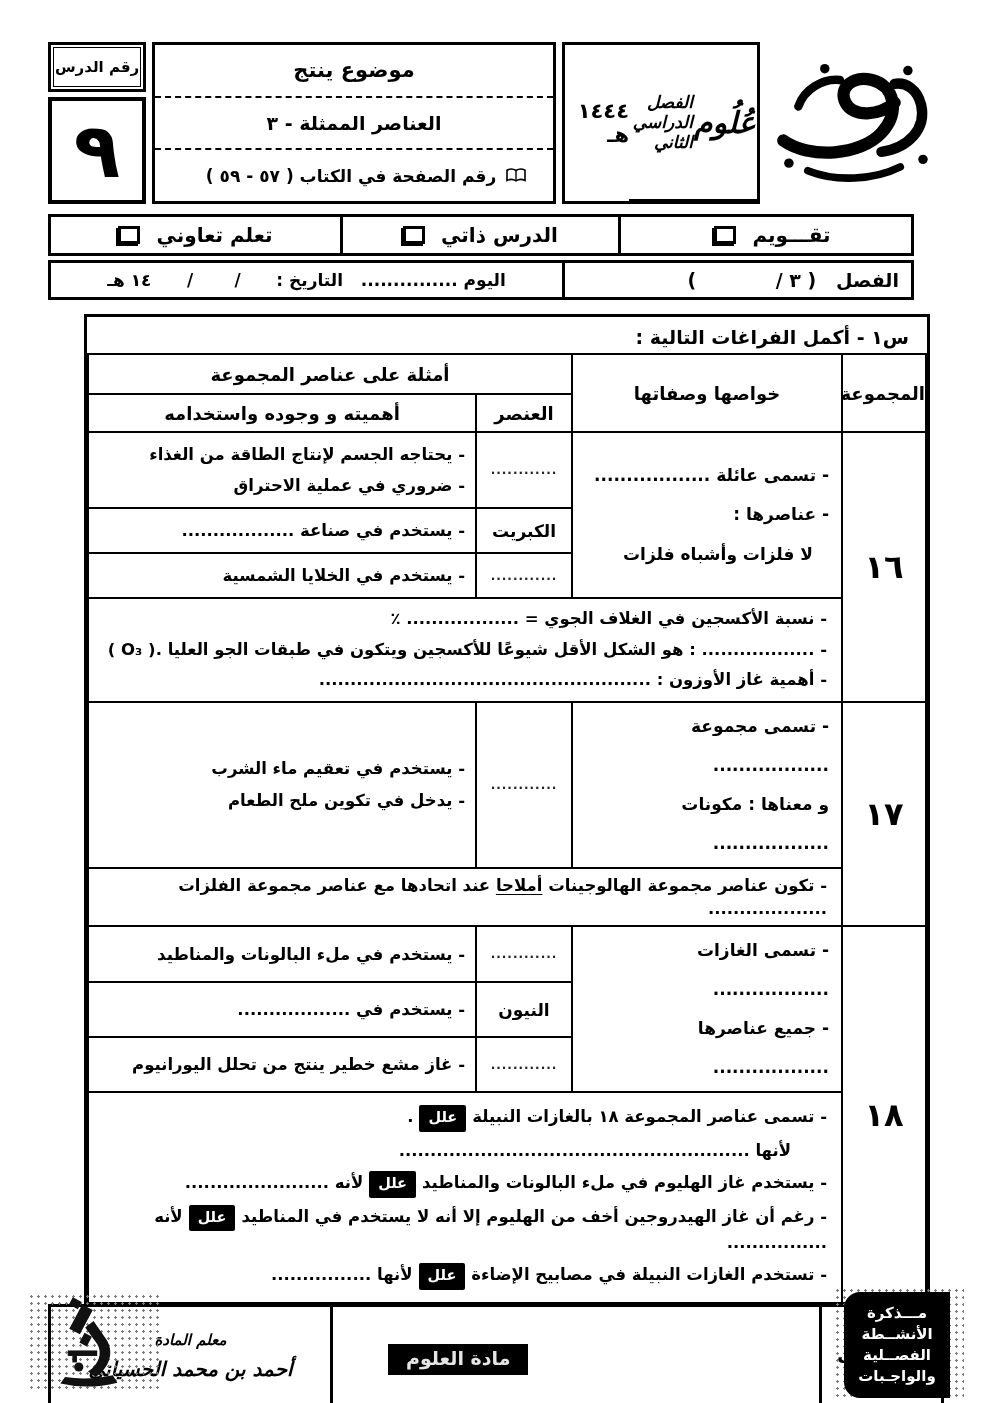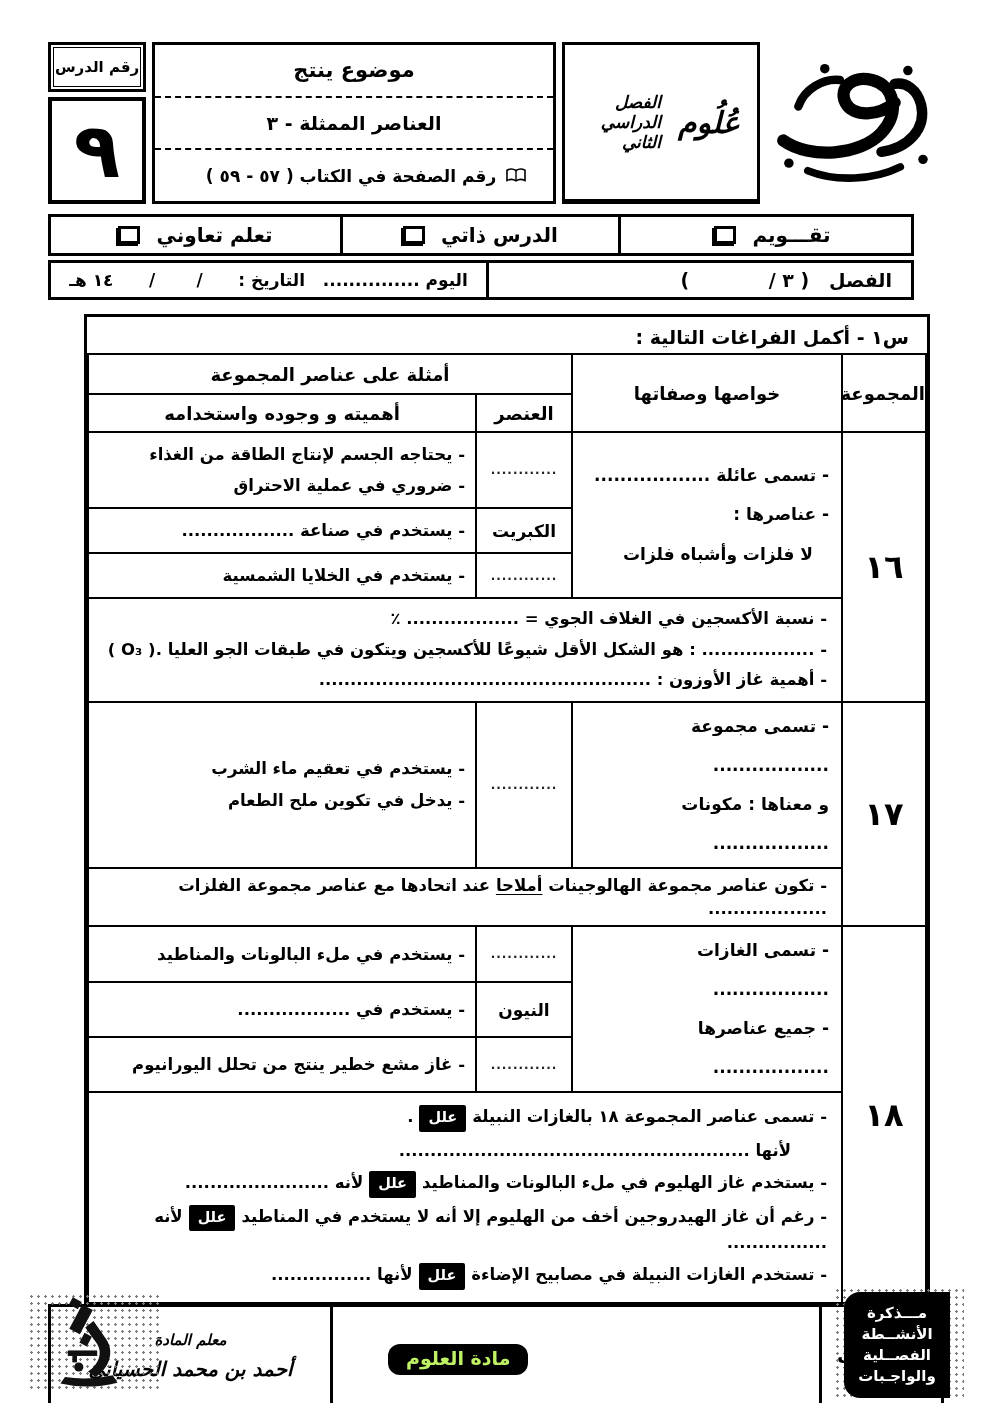--- a/index.html
+++ b/index.html
@@ -41,21 +41,21 @@
   .modes { display: flex; margin: 10px 78px 0 48px; height: 42px; }
   .mode { border: 3px solid #000; display: flex; align-items: center; justify-content: center; gap: 16px; font-size: 20px; }
   .mode:not(:first-child) { border-right: none; }
   .mode-assessment { width: 296px; padding-left: 13px; }
   .mode-self { width: 278px; }
   .mode-coop { flex: 1; }
   .cbx { width: 22px; height: 18px; border: 3px solid #000; background: #fff; box-shadow: -2px 2px 0 #000; display: inline-block; }
 
   
   .meta { display: flex; margin: 4px 78px 0 48px; height: 40px; }
-  .meta-class { width: 428px; border: 3px solid #000; display: flex; align-items: center; justify-content: flex-start; padding-right: 19px; font-size: 19px; white-space: pre; }
+  .meta-class { width: 352px; border: 3px solid #000; display: flex; align-items: center; justify-content: flex-start; padding-right: 12px; font-size: 19px; white-space: pre; }
   .meta-day { flex: 1; border: 3px solid #000; border-right: none; display: flex; align-items: center; justify-content: center; font-size: 17px; white-space: pre; }
 
   
   .main-box { margin: 14px 62px 0 84px; border: 3px solid #000; }
   .q-title { text-align: right; padding: 9px 18px 5px; font-size: 19px; }
   table.main { width: 100%; border-collapse: collapse; table-layout: fixed; }
   .main th, .main td { border: 2.5px solid #000; vertical-align: middle; }
   .main th { font-size: 18px; text-align: center; }
   col.c-group { width: 84px; }
   col.c-props { width: 270px; }
@@ -86,21 +86,21 @@
   .mid-cell { flex: 1; }
   .teacher-cell { width: 282px; border-right: 3px solid #000; display: flex; flex-direction: column; align-items: center; justify-content: center; gap: 8px; }
   .t-label { font-size: 15px; font-style: italic; }
   .t-name { font-size: 20px; font-style: italic; }
 
   
   .halftone { position: absolute; background-image: radial-gradient(circle, #7a7a7a 1.1px, transparent 1.45px); background-size: 7px 7px; }
   .ht-left { left: 28px; bottom: 10px; width: 134px; height: 100px; }
   .ht-right { right: 28px; bottom: 4px; width: 130px; height: 112px; }
   .microscope { position: absolute; left: 42px; bottom: 12px; width: 92px; height: 94px; }
-  .subject-badge { position: absolute; left: 388px; bottom: 28px; background: #000; color: #bef264; font-size: 19px; padding: 3px 18px 6px; letter-spacing: 1px; border-radius: 12px; }
+  .subject-badge { position: absolute; left: 388px; bottom: 28px; background: #000; color: #e5e5e5; font-size: 19px; padding: 3px 18px 6px; letter-spacing: 1px; }
   .side-badge {
     position: absolute; right: 42px; bottom: 5px; width: 106px; height: 106px;
     background: #000; color: #fff; border-radius: 16px 0 0 16px;
     display: flex; flex-direction: column; align-items: center; justify-content: center;
     font-size: 15px; line-height: 1.4; text-align: center;
   }
 </style>
 </head>
 <body>
 
@@ -119,20 +119,21 @@
           <circle cx="58" cy="20" r="5"></circle>
             <circle cx="146" cy="22" r="5"></circle>
           <circle cx="20" cy="120" r="5"></circle>
             <circle cx="162" cy="116" r="5"></circle>
         </g>
       </svg>
     </div>
     <div class="sem-box">
       <div class="sem-subject">عُلُوم</div>
       <div class="sem-name">الفصل الدراسي الثاني</div>
+      <div class="sem-year">١٤٤٤ هـ</div>
     </div>
     <div class="topic-box">
       <div class="topic-label">موضوع ينتج</div>
       <div class="topic-title">العناصر الممثلة - ٣</div>
       <div class="page-ref">
         <span>
           <svg viewBox="0 0 20 14" width="20" height="14">
             <path d="M10 2.5 C7.5 0.8 3.5 0.8 1 2.2 L1 12.5 C3.5 11.2 7.5 11.2 10 12.8 C12.5 11.2 16.5 11.2 19 12.5 L19 2.2 C16.5 0.8 12.5 0.8 10 2.5 Z" fill="none" stroke="#000" stroke-width="1.6"></path>
             <path d="M10 3 L10 12.5" stroke="#000" stroke-width="1.4"></path>
           </svg>

